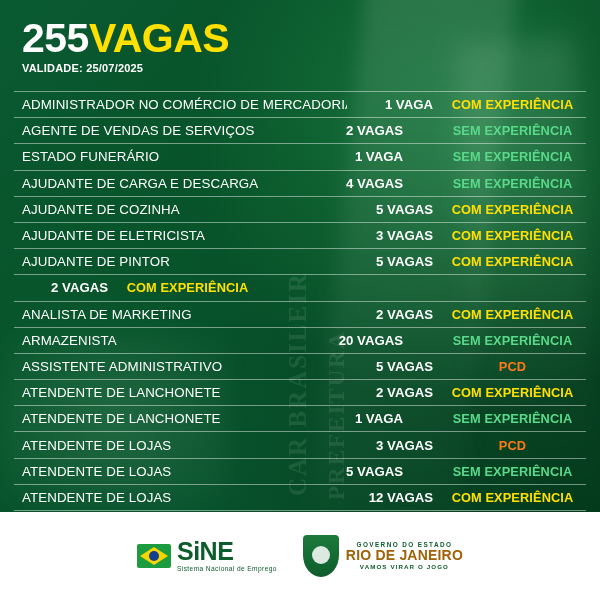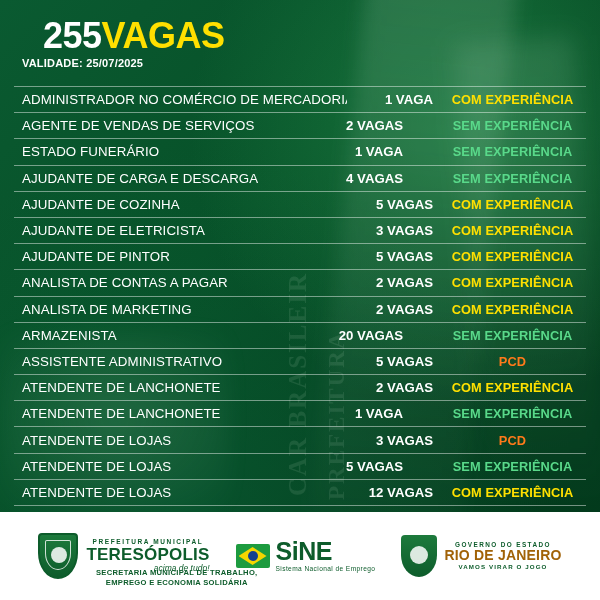--- a/index.html
+++ b/index.html
@@ -57,28 +57,27 @@
   }
   .wm-1 { left: 284px; top: 496px; transform: rotate(-90deg); font-size: 25px; }
   .wm-2 { left: 324px; top: 500px; transform: rotate(-90deg); font-size: 23px; }
 
   .header {
     position: relative;
     padding: 18px 0 0 22px;
     z-index: 3;
   }
   .headline {
-    font-size: 36px;
+    font-size: 41px;
     font-weight: bold;
     letter-spacing: -0.5px;
     line-height: 1;
     color: #ffffff;
     display: flex;
     align-items: baseline;
-    margin-left: 21px;
   }
   .headline .count { color: #ffffff; }
   .headline .word { color: #ffe000; }
   .validity {
     margin-top: 3px;
     font-size: 11px;
     font-weight: bold;
     color: #ffffff;
     letter-spacing: 0.2px;
   }
@@ -326,21 +325,20 @@
         <div class="job">AJUDANTE DE ELETRICISTA</div>
         <div class="qty">3 VAGAS</div>
         <div class="tag com">COM EXPERIÊNCIA</div>
       </div>
       <div class="row">
         <div class="job">AJUDANTE DE PINTOR</div>
         <div class="qty">5 VAGAS</div>
         <div class="tag com">COM EXPERIÊNCIA</div>
       </div>
       <div class="row">
-        <div class="job">ANALISTA DE CONTAS A PAGAR</div>
         <div class="qty">2 VAGAS</div>
         <div class="tag com">COM EXPERIÊNCIA</div>
       </div>
       <div class="row">
         <div class="job">ANALISTA DE MARKETING</div>
         <div class="qty">2 VAGAS</div>
         <div class="tag com">COM EXPERIÊNCIA</div>
       </div>
       <div class="row">
         <div class="job">ARMAZENISTA</div>
@@ -374,32 +372,20 @@
       </div>
       <div class="row">
         <div class="job">ATENDENTE DE LOJAS</div>
         <div class="qty">12 VAGAS</div>
         <div class="tag com">COM EXPERIÊNCIA</div>
       </div>
     </div>
 
   <div class="footer">
 
-    <div class="logo-block">
-      <div class="crest"></div>
-      <div class="pref-text">
-        <div class="pref-small">PREFEITURA MUNICIPAL</div>
-        <div class="pref-main">TERESÓPOLIS</div>
-        <div class="pref-slogan">acima de tudo!</div>
-      </div>
-      <div class="sec-line">
-        <div>SECRETARIA MUNICIPAL DE TRABALHO,</div>
-        <div>EMPREGO E ECONOMIA SOLIDÁRIA</div>
-      </div>
-    </div>
 
     <div class="sine-wrap">
       <div class="sine-flag"></div>
       <div class="sine-text">
         <div class="sine-name">SiNE</div>
         <div class="sine-sub">Sistema Nacional de Emprego</div>
       </div>
     </div>
 
     <div class="gov-wrap">

